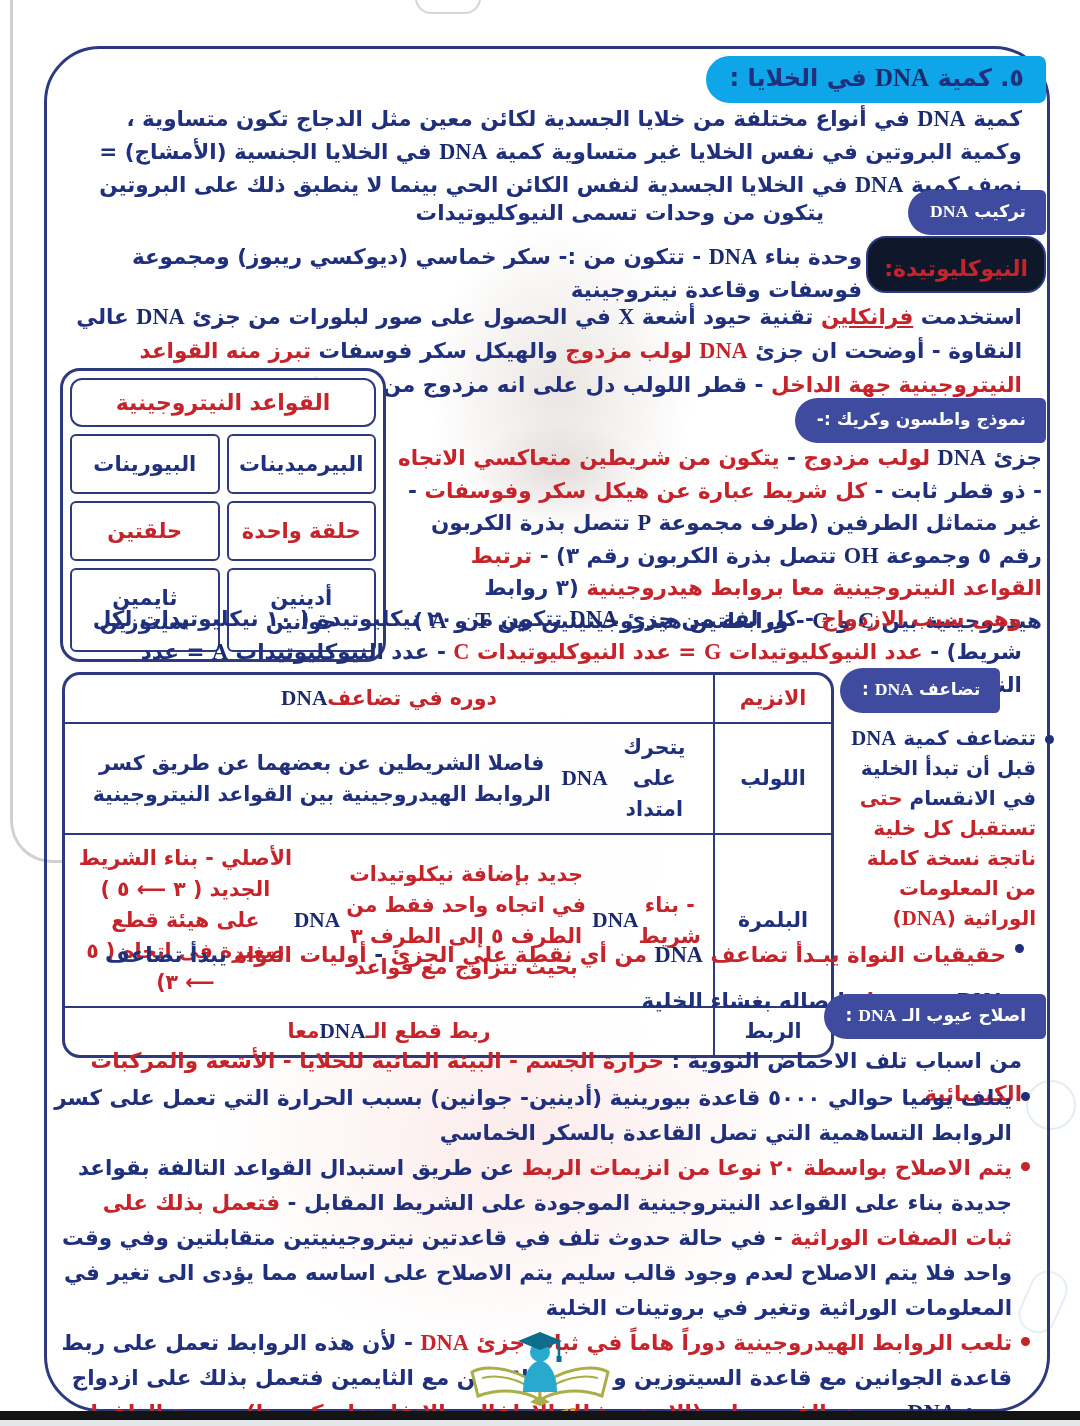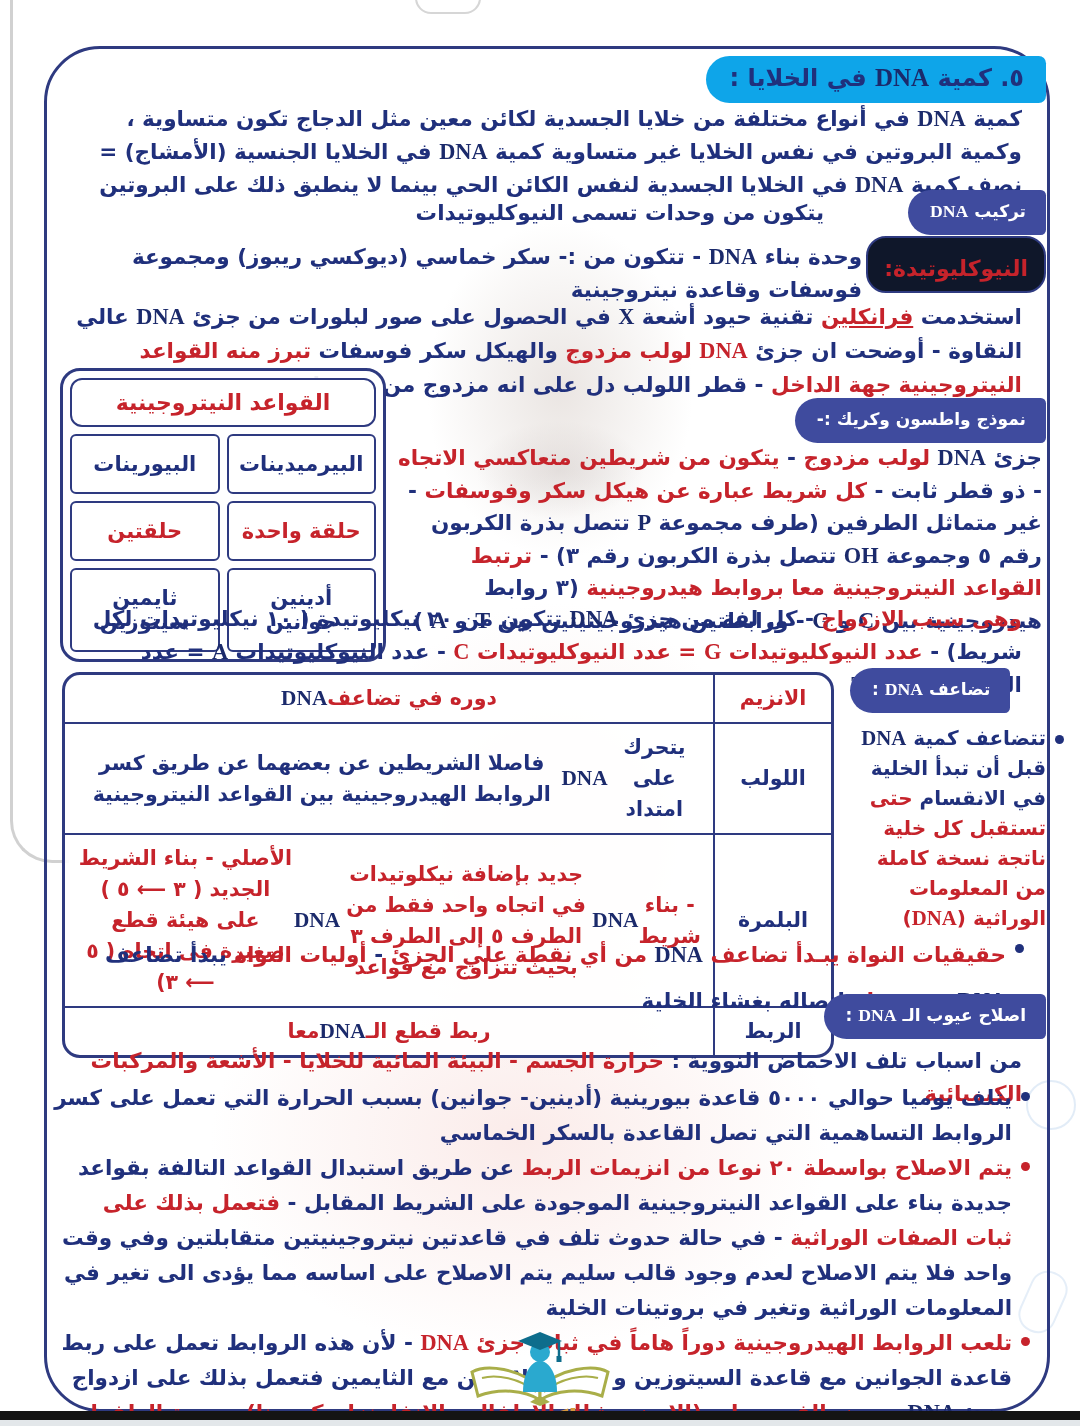--- a/index.html
+++ b/index.html
@@ -76,21 +76,21 @@
     display:grid;grid-template-columns:118px 1fr;
   }
   #enzyme-table .ecell{
     padding:8px 12px;display:flex;align-items:center;justify-content:center;text-align:center;
     font-weight:700;font-size:20.5px;line-height:31px;
   }
   #enzyme-table .ename{border-inline-end:2.5px solid #2e3a80;color:#20307c;}
   #enzyme-table .erow-b{border-top:2.5px solid #2e3a80;}
   #enzyme-table .ehead{color:#c6232b;}
   
-  #replication-col{right:16px;top:668px;width:214px;}
+  #replication-col{right:26px;top:668px;width:214px;}
   #replication-body{direction:rtl;margin-top:10px;}
   .bullet{display:flex;direction:rtl;gap:9px;}
   .dot{flex:0 0 auto;width:9px;height:9px;border-radius:50%;margin-top:12px;}
   .db{background:#20307c;}
   .dr{background:#c6232b;}
   
   #brand{left:0;right:0;top:1330px;display:flex;flex-direction:column;align-items:center;}
   #brand-text{direction:rtl;display:flex;align-items:baseline;gap:3px;margin-top:-4px;}
   #brand-ar{color:#d6973c;font-size:27px;font-weight:700;}
   #brand-en{color:#d6973c;font-size:19px;font-weight:700;font-style:italic;font-family:"Liberation Serif",serif;}

